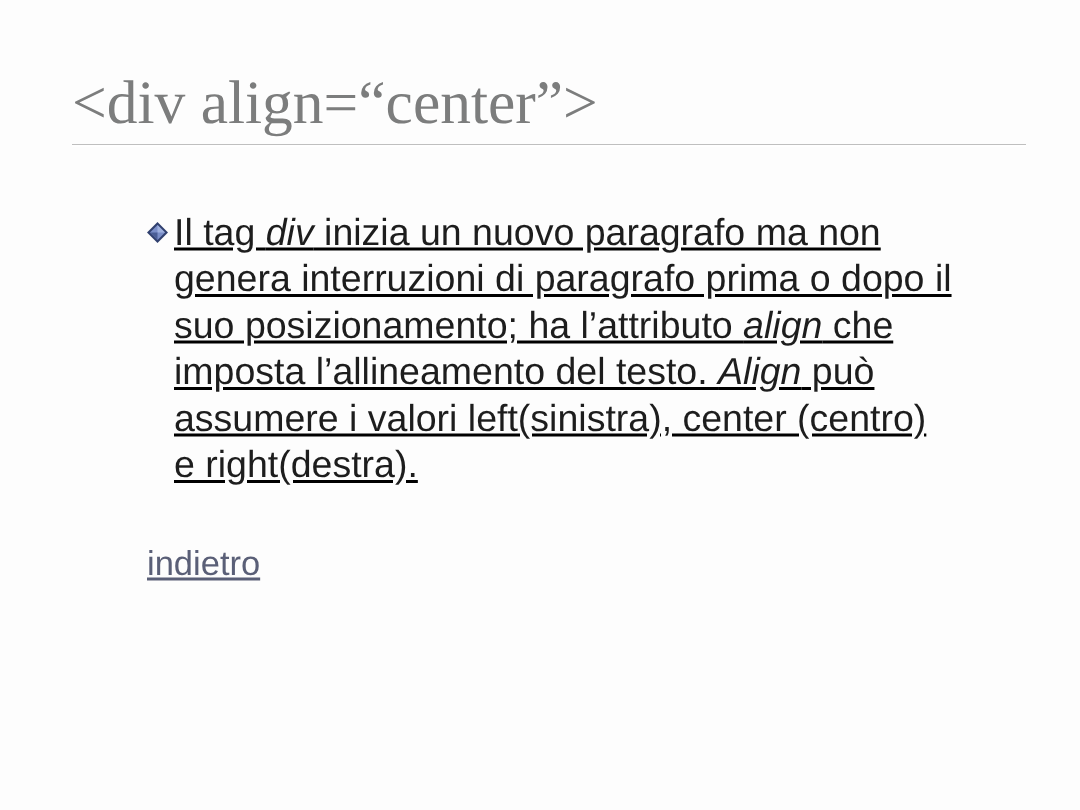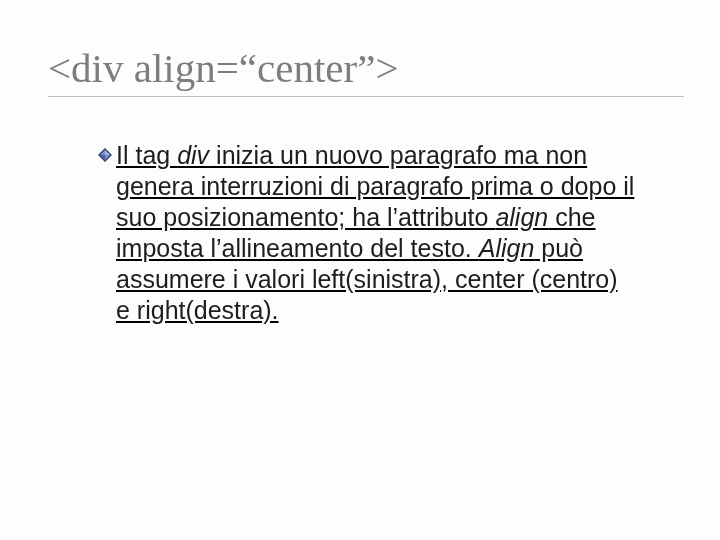--- a/index.html
+++ b/index.html
@@ -80,16 +80,17 @@
           <polygon points="7,2 12,7 7,12 2,7" fill="#7a8ec8"></polygon>
           <polygon points="7,2 12,7 7,7" fill="#9fb1df"></polygon>
           <polygon points="2,7 7,12 7,7" fill="#4a5e96"></polygon>
         </svg>
       </span>
       <p class="para">
         <span>Il tag </span><span class="it">div</span><span> inizia un nuovo paragrafo ma non genera interruzioni di paragrafo prima o dopo il suo posizionamento; ha l’attributo </span><span class="it">align</span><span> che imposta l’allineamento del testo. </span><span class="it">Align</span><span> può assumere i valori left(sinistra), center (centro) e right(destra).</span>
       </p>
     </div>
 
+    <a class="link" href="#">indietro</a>
 
   </div>
 
 </div>
 
 </body></html>

